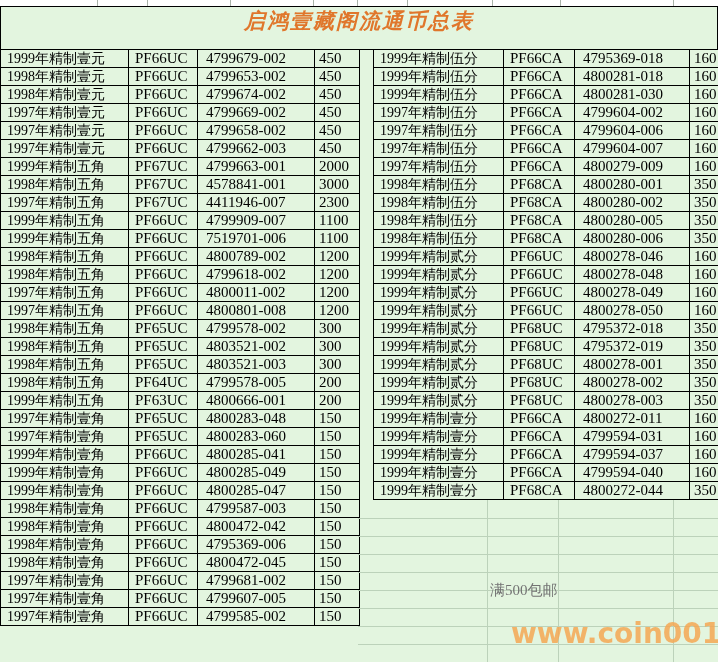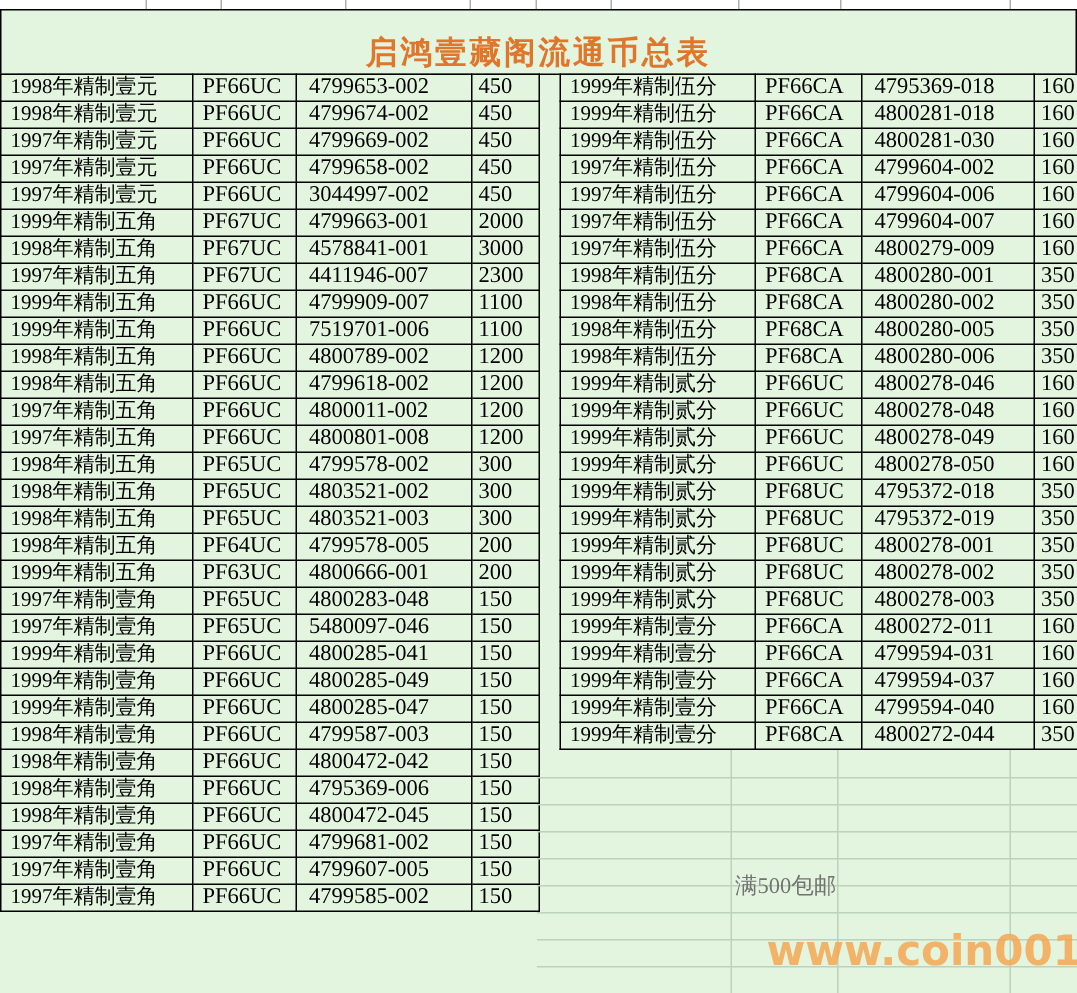--- a/index.html
+++ b/index.html
@@ -16,21 +16,21 @@
     position:absolute;left:0;top:0;width:718px;height:6px;
     background:#ffffff;border-bottom:1px solid #ffffff;
   }
   .top-strip .tick{
     position:absolute;top:0;width:1px;height:6px;background:#a9b3a9;
   }
   
   .title-bar{
     position:absolute;left:0;top:6px;width:716px;height:42px;
     background:#e3f5df;border:1px solid #000;
-    display:flex;align-items:flex-end;justify-content:center;
+    display:flex;align-items:flex-start;justify-content:center;font-style:italic;
   }
   .title-bar span{
     font-size:21px;font-weight:bold;letter-spacing:2px;color:#e0762b;
   }
   table.coins{
     position:absolute;border-collapse:collapse;table-layout:fixed;
     background:#e3f5df;
   }
   table.coins td{
     border:1px solid #000;
@@ -83,20 +83,26 @@
 
   <table class="coins" id="left-table">
     <colgroup>
       <col style="width:128px">
         <col style="width:69px">
       <col style="width:117px">
         <col style="width:45px">
     </colgroup>
     <tbody id="left-tbody">
         <tr>
+          <td>1999年精制壹元</td>
+          <td>PF66UC</td>
+          <td>4799679-002</td>
+          <td>450</td>
+        </tr>
+        <tr>
           <td>1998年精制壹元</td>
           <td>PF66UC</td>
           <td>4799653-002</td>
           <td>450</td>
         </tr>
         <tr>
           <td>1998年精制壹元</td>
           <td>PF66UC</td>
           <td>4799674-002</td>
           <td>450</td>
@@ -109,21 +115,21 @@
         </tr>
         <tr>
           <td>1997年精制壹元</td>
           <td>PF66UC</td>
           <td>4799658-002</td>
           <td>450</td>
         </tr>
         <tr>
           <td>1997年精制壹元</td>
           <td>PF66UC</td>
-          <td>3044997-002</td>
+          <td>4799662-003</td>
           <td>450</td>
         </tr>
         <tr>
           <td>1999年精制五角</td>
           <td>PF67UC</td>
           <td>4799663-001</td>
           <td>2000</td>
         </tr>
         <tr>
           <td>1998年精制五角</td>
@@ -205,21 +211,21 @@
         </tr>
         <tr>
           <td>1997年精制壹角</td>
           <td>PF65UC</td>
           <td>4800283-048</td>
           <td>150</td>
         </tr>
         <tr>
           <td>1997年精制壹角</td>
           <td>PF65UC</td>
-          <td>5480097-046</td>
+          <td>4800283-060</td>
           <td>150</td>
         </tr>
         <tr>
           <td>1999年精制壹角</td>
           <td>PF66UC</td>
           <td>4800285-041</td>
           <td>150</td>
         </tr>
         <tr>
           <td>1999年精制壹角</td>

